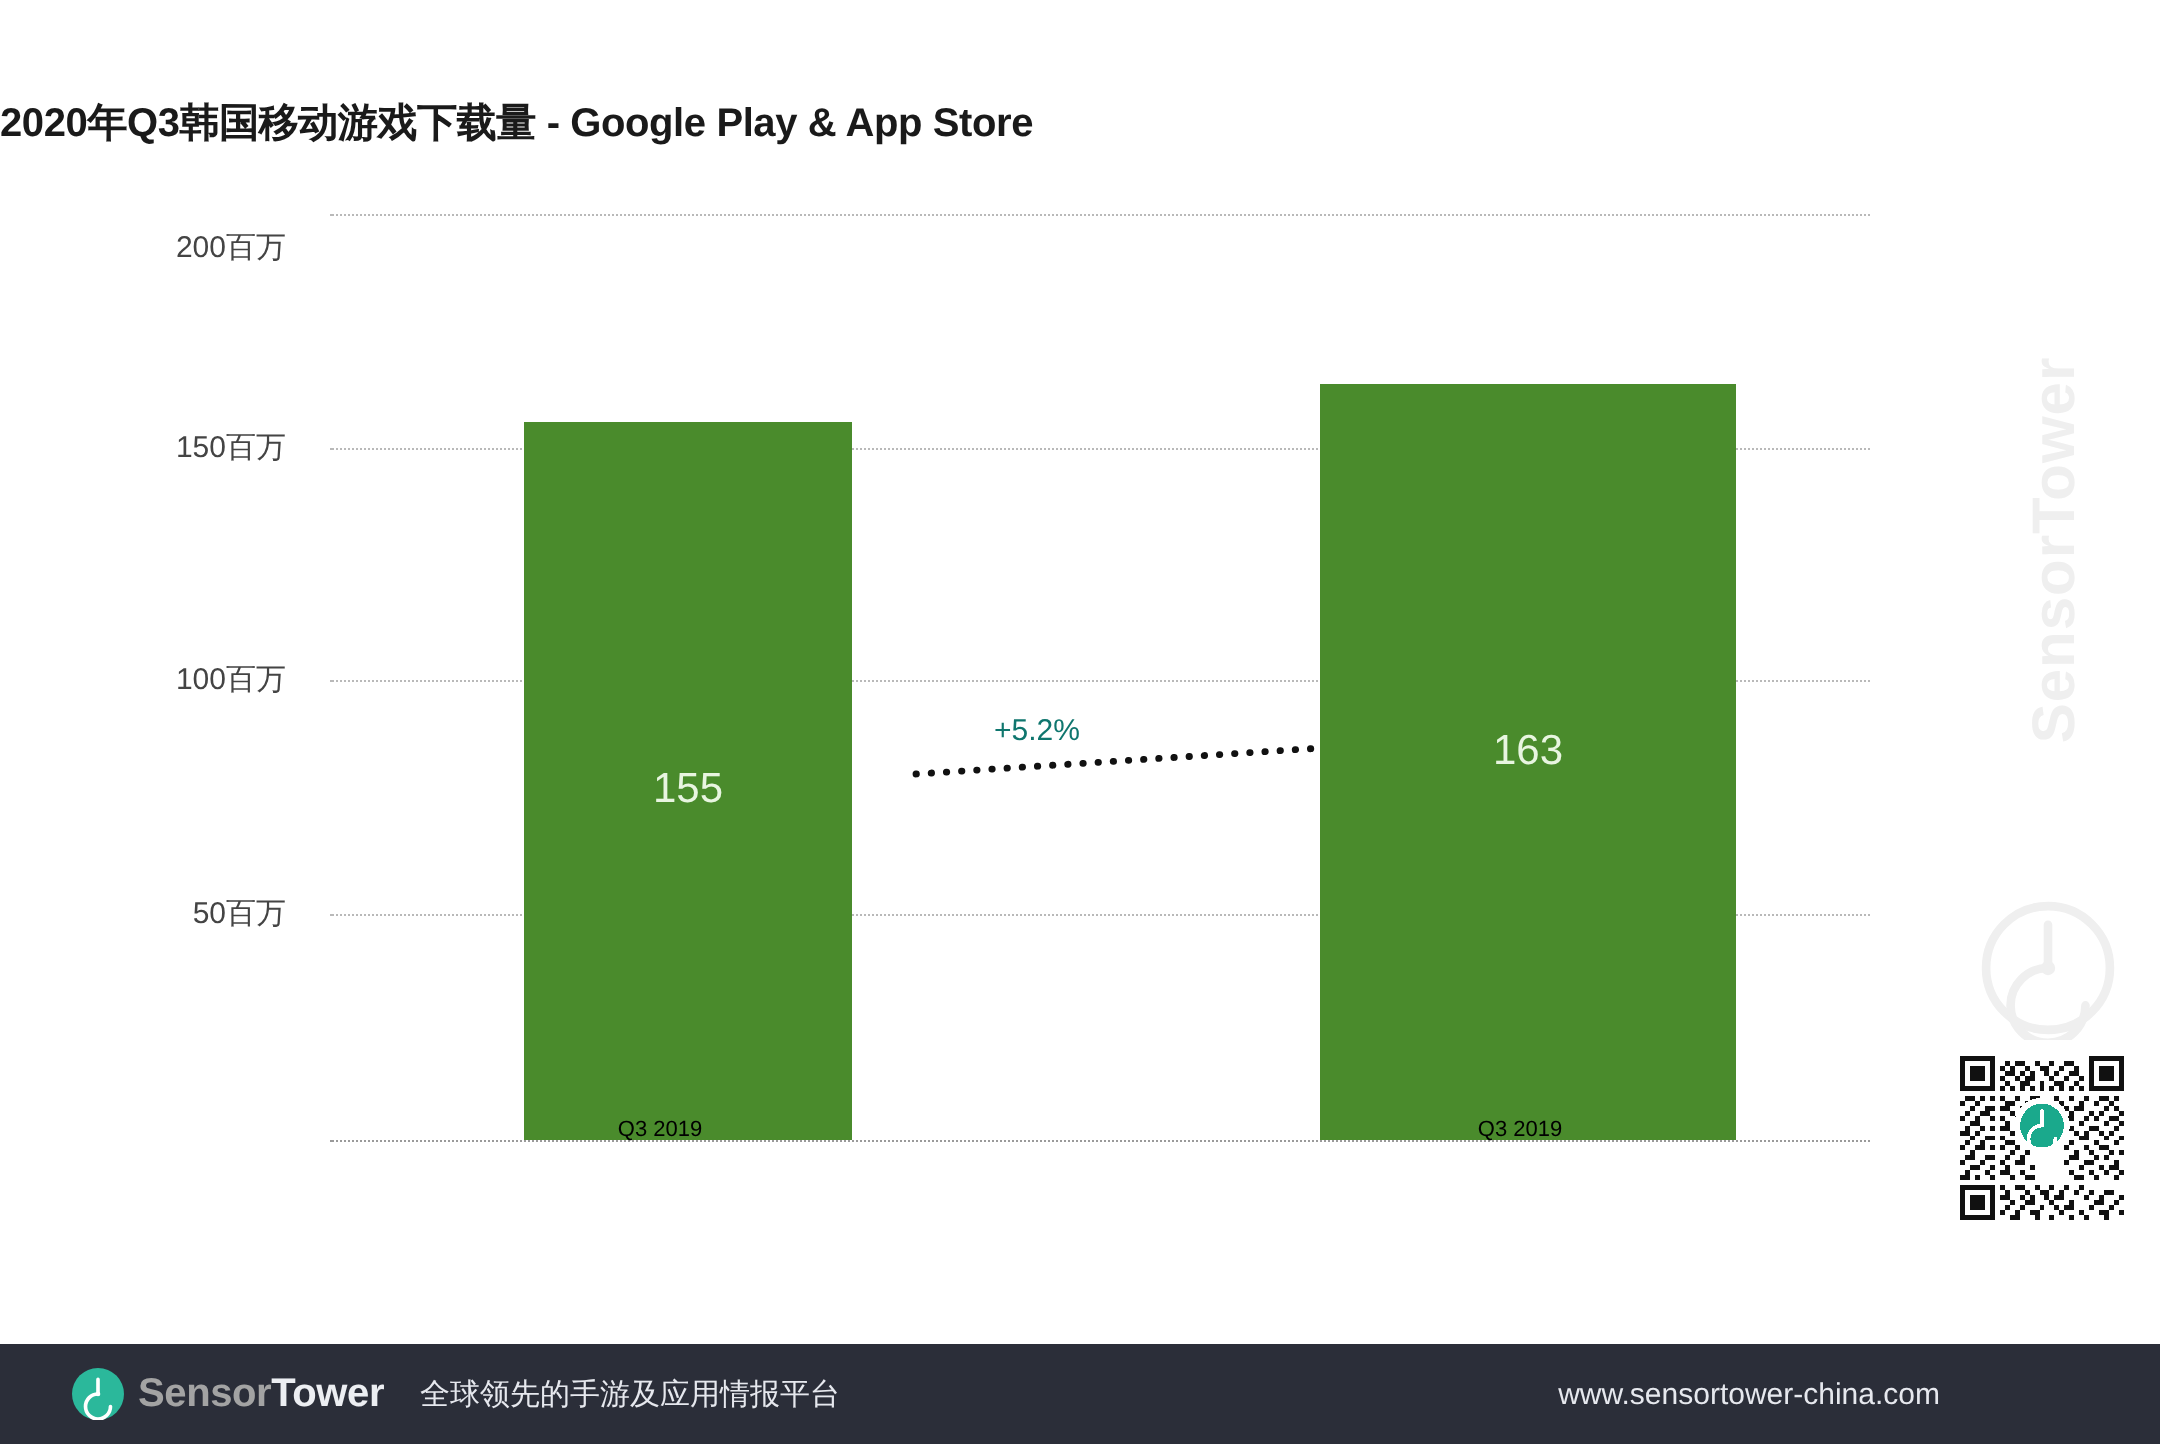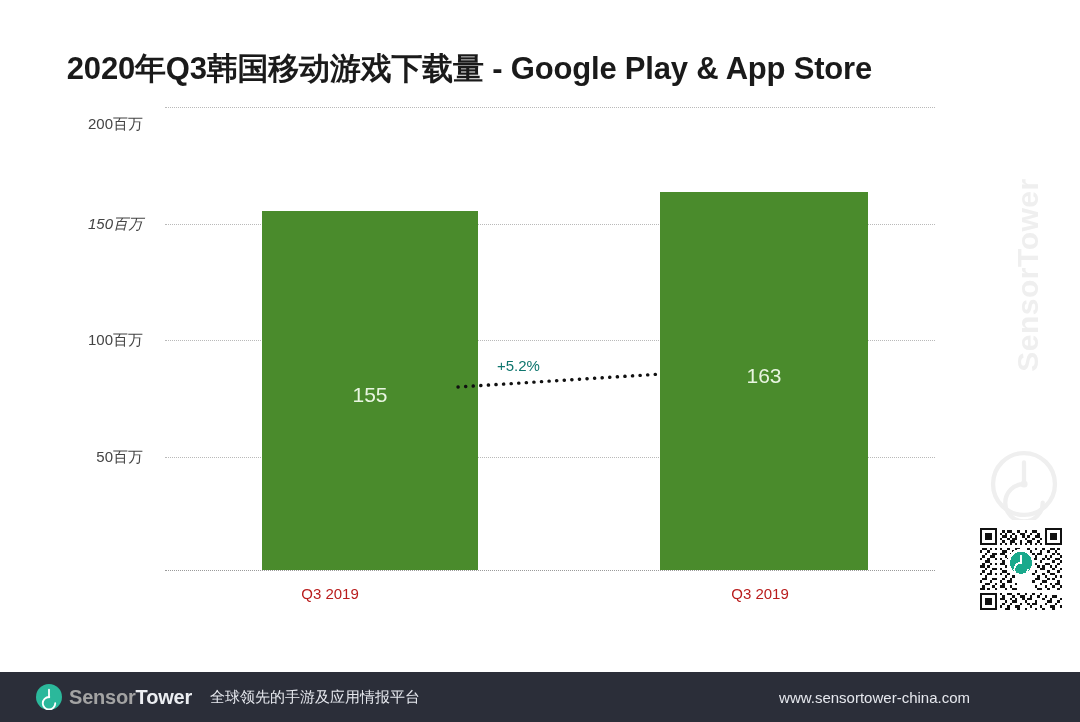--- a/index.html
+++ b/index.html
@@ -23,22 +23,22 @@
     height: 672px;
     background: #ffffff;
     overflow: hidden;
   }
 
   #chart-title {
     position: absolute;
     left: 0;
     top: 48px;
     width: 872px;
-    text-align: right;
-    font-size: 31px;
+    text-align: left;
+    font-size: 20px;
     font-weight: bold;
     color: #1a1a1a;
     letter-spacing: -0.2px;
   }
 
   
   #plot-area {
     position: absolute;
     left: 165px;
     top: 107px;
@@ -92,25 +92,25 @@
     position: absolute;
     width: 100%;
     text-align: center;
     font-size: 21px;
     color: #e8f5e0;
     top: 172px;
   }
 
   .x-tick-label {
     position: absolute;
-    font-size: 15px;
-    color: #b91c1c;
+    font-size: 11px;
+    color: #000000;
     text-align: center;
     white-space: nowrap;
-    top: 585px;
+    top: 559px;
   }
 
   
   #growth-connector {
     position: absolute;
     left: 0; top: 0;
     width: 1080px;
     height: 672px;
     pointer-events: none;
   }
@@ -210,33 +210,33 @@
 </style>
 </head>
 <body>
 
 <div id="chart-canvas">
 
   <div id="chart-title">2020年Q3韩国移动游戏下载量 - Google Play &amp; App Store</div>
 
   <div id="y-axis-labels">
     <div class="y-tick-label" style="top:17px;">200百万</div>
-    <div class="y-tick-label" style="top:117px;font-style:italic;">150百万</div>
+    <div class="y-tick-label" style="top:117px;">150百万</div>
     <div class="y-tick-label" style="top:233px;">100百万</div>
     <div class="y-tick-label" style="top:350px;margin-left:28px;">50百万</div>
   </div>
 
   <div id="plot-area">
     <div class="gridline" style="top:0px;"></div>
     <div class="gridline" style="top:117px;"></div>
     <div class="gridline" style="top:233px;"></div>
     <div class="gridline" style="top:350px;"></div>
     <div class="axis-baseline" style="top:463px;"></div>
 
-    <div class="bar" style="left:97px; width:216px; top:104px; height:359px;">
+    <div class="bar" style="left:97px; width:164px; top:104px; height:359px;">
       <div class="bar-value">155</div>
     </div>
 
     <div class="bar" style="left:495px; width:208px; top:85px; height:378px;">
       <div class="bar-value">163</div>
     </div>
   </div>
 
   <div class="x-tick-label" style="left:200px; width:260px;">Q3  2019</div>
   <div class="x-tick-label" style="left:630px; width:260px;">Q3 2019</div>

